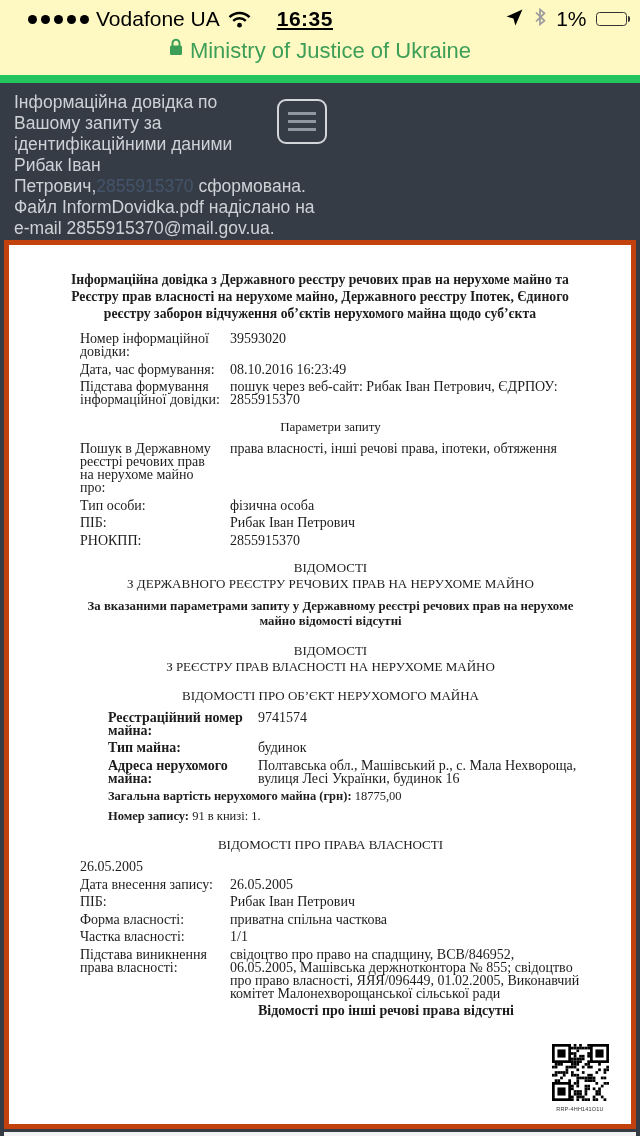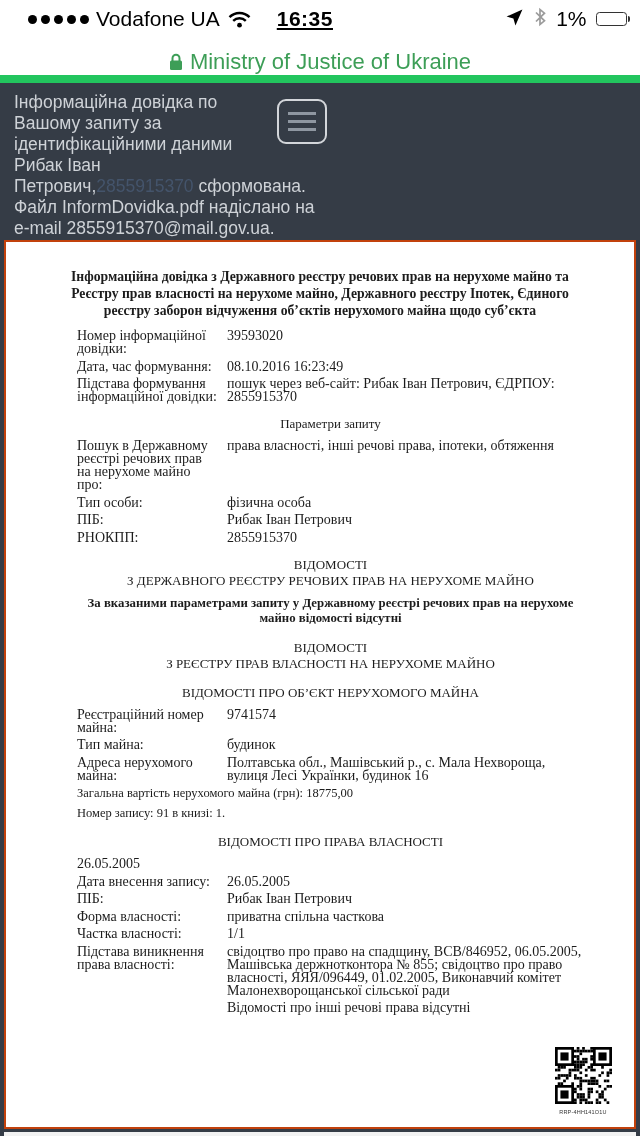--- a/index.html
+++ b/index.html
@@ -1,60 +1,60 @@
 <!DOCTYPE html>
 <html><head>
 <meta charset="utf-8">
 <style>
   * { margin:0; padding:0; box-sizing:border-box; }
   html,body { width:640px; height:1136px; overflow:hidden; }
   body { background:#353c46; font-family:"Liberation Sans", sans-serif; position:relative; }
 
   
-  .topbars { background:#ffffff; }
+  .topbars { background:#fef9c3; }
   .statusbar { height:38px; display:flex; align-items:center; padding:0 10px; color:#000; }
   .sig-dots { display:flex; gap:4px; margin:0 7px 0 18px; }
   .sig-dots i { width:9px; height:9px; border-radius:50%; background:#000; display:block; }
   .carrier { font-size:21px; margin-right:8px; }
   .wifi { margin-right:26px; display:flex; align-items:flex-end; }
   .clock { font-size:21px; font-weight:bold; letter-spacing:.5px;text-decoration:underline; }
   .sb-right { margin-left:auto; display:flex; align-items:center; gap:9px; }
   .batt-pct { font-size:21px; }
   .battery { display:flex; align-items:center; }
   .batt-body { width:31px; height:14px; border:1.5px solid #333; border-radius:3.5px; padding:1.5px; }
   .batt-fill { width:3px; height:100%; background:#ff3b30; border-radius:1px; }
   .batt-nub { width:2.5px; height:6px; background:#333; border-radius:0 2px 2px 0; margin-left:1px; }
 
-  .titlebar { height:37px; display:flex; align-items:flex-end; justify-content:center; gap:7px; }
+  .titlebar { height:37px; display:flex; align-items:flex-start; justify-content:center; gap:7px; }
   .titlebar .ttl { font-size:22px; color:#3d9e57; }
 
   
   .notif { background:#353c46; border-top:8px solid #22c55e; padding:9px 0 10px 14px; position:relative; min-height:156px; }
   .notif-text { color:#ced2d7; font-size:17.5px; line-height:21px; }
   .notif-text .lnk { color:#44546b; }
   .menu-btn { position:absolute; left:277px; top:16px; width:50px; height:45px;
     border:2px solid #d3d6da; border-radius:9px; background:transparent;
     display:flex; flex-direction:column; justify-content:center; align-items:center; gap:4.5px; cursor:pointer; }
   .menu-btn i { display:block; width:28px; height:3.5px; background:#8f97a1; }
 
   
   .page { position:absolute; top:240px; left:4px; right:4px; bottom:7px;
-    background:#fff; border:2px solid #c2410c; overflow:hidden;
+    background:#fff; border:5px solid #c2410c; overflow:hidden;
     font-family:"Liberation Serif", serif; color:#1c1c1c; }
   .page-sliver { position:absolute; bottom:0; left:4px; right:4px; height:4px; background:#f2f2f2; }
 
   .doc-title { font-weight:bold; font-size:13.7px; line-height:17px; text-align:center; margin:26px 42px 10px; }
   .doc-body { padding:0 50px 0 71px; }
   .doc-header { font-weight:normal; font-size:13px; line-height:16px; text-align:center; margin:13px 0 7px; }
   .doc-centerbold { font-weight:bold; font-size:12.8px; line-height:15.5px; text-align:center; margin:6px 0 8px; }
   .doc-row { display:flex; margin-bottom:4.5px; font-size:14px; line-height:13px; }
   .doc-label { width:150px; flex:0 0 150px; padding-right:8px; }
   .doc-value { flex:1; }
   .doc-inline { font-size:12.5px; line-height:14.8px; margin-bottom:5.5px; }
-  .b { font-weight:normal; }
+  .b { font-weight:bold;margin-left:28px; }
 
   .qr-block { position:absolute; right:22px; bottom:12px; width:58px; text-align:center; }
   .qr-caption { font-family:"Liberation Sans", sans-serif; font-size:5.5px; color:#333; margin-top:1px; letter-spacing:.2px; }
 </style>
 </head>
 <body>
 
 <div class="topbars">
   <div class="statusbar">
     <span class="sig-dots">

